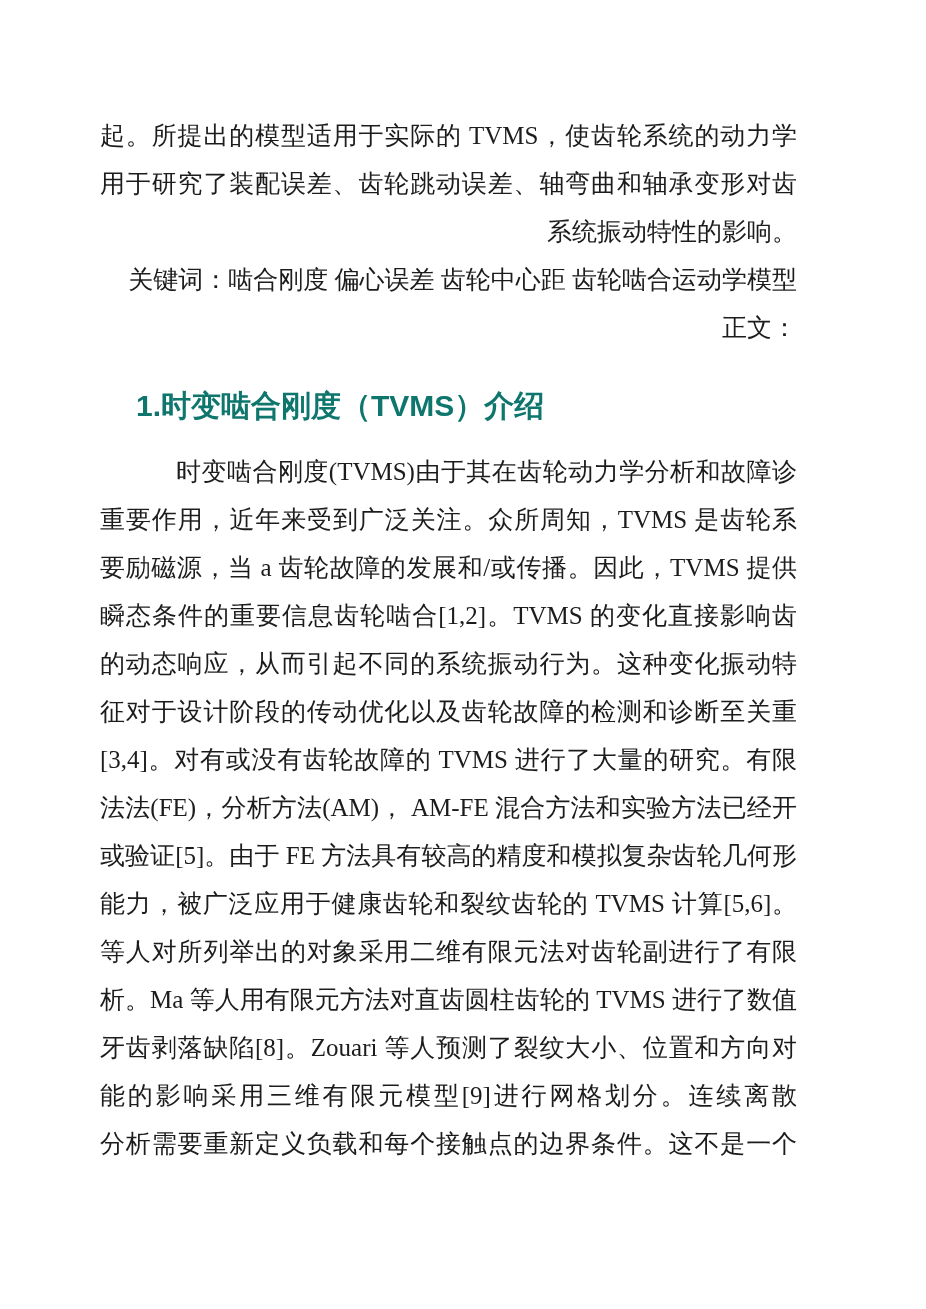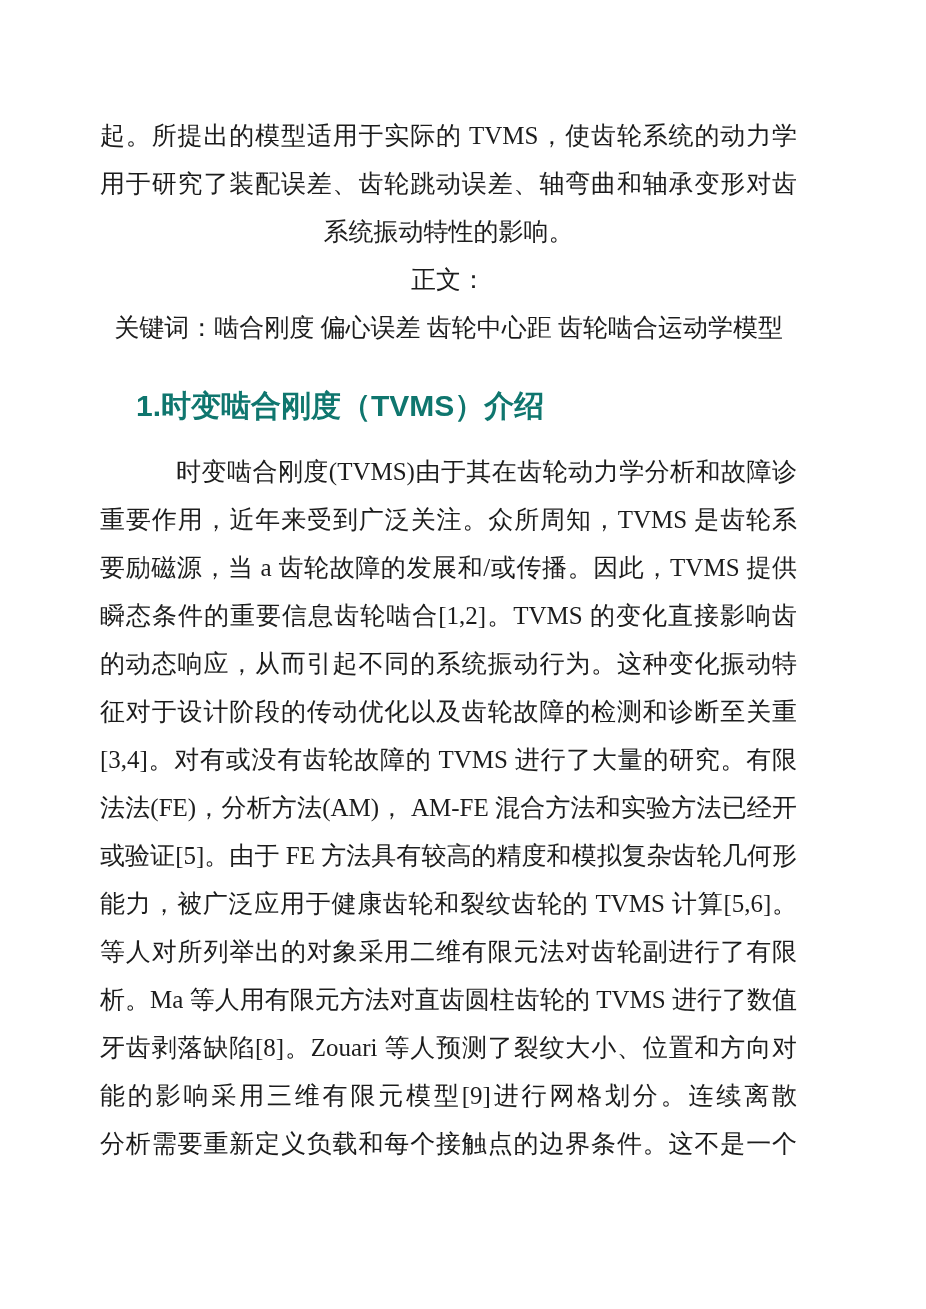--- a/index.html
+++ b/index.html
@@ -20,21 +20,21 @@
     left: 100px;
     top: 112px;
     width: 697px;
   }
   .line {
     height: 48px;
     line-height: 48px;
     font-size: 25px;
     font-family: "Liberation Serif", "DejaVu Serif", serif;
     color: #1c1c1c;
-    text-align: center;
+    text-align: right;
     overflow: hidden;
     white-space: normal;
   }
   .justify {
     text-align: justify;
     text-align-last: justify;
     text-justify: inter-character;
   }
   .indent {
     padding-left: 76px;
@@ -54,22 +54,22 @@
 </head>
 <body>
 
 <div class="page">
   <div class="content">
 
     <div class="line justify">起。所提出的模型适用于实际的 TVMS，使齿轮系统的动力学模型可</div>
     <div class="line justify">用于研究了装配误差、齿轮跳动误差、轴弯曲和轴承变形对齿轮传动</div>
     <div class="line">系统振动特性的影响。</div>
 
+    <div class="line">关键词：啮合刚度 偏心误差 齿轮中心距 齿轮啮合运动学模型</div>
     <div class="line">正文：</div>
-    <div class="line">关键词：啮合刚度 偏心误差 齿轮中心距 齿轮啮合运动学模型</div>
 
     <h1 class="heading">1.时变啮合刚度（TVMS）介绍</h1>
 
     <div class="line justify indent">时变啮合刚度(TVMS)由于其在齿轮动力学分析和故障诊断中的</div>
     <div class="line justify">重要作用，近年来受到广泛关注。众所周知，TVMS 是齿轮系统的主</div>
     <div class="line justify">要励磁源，当 a 齿轮故障的发展和/或传播。因此，TVMS 提供了有关</div>
     <div class="line justify">瞬态条件的重要信息齿轮啮合[1,2]。TVMS 的变化直接影响齿轮系统</div>
     <div class="line justify">的动态响应，从而引起不同的系统振动行为。这种变化振动特性的表</div>
     <div class="line justify">征对于设计阶段的传动优化以及齿轮故障的检测和诊断至关重要</div>
     <div class="line justify">[3,4]。对有或没有齿轮故障的 TVMS 进行了大量的研究。有限元等方</div>

